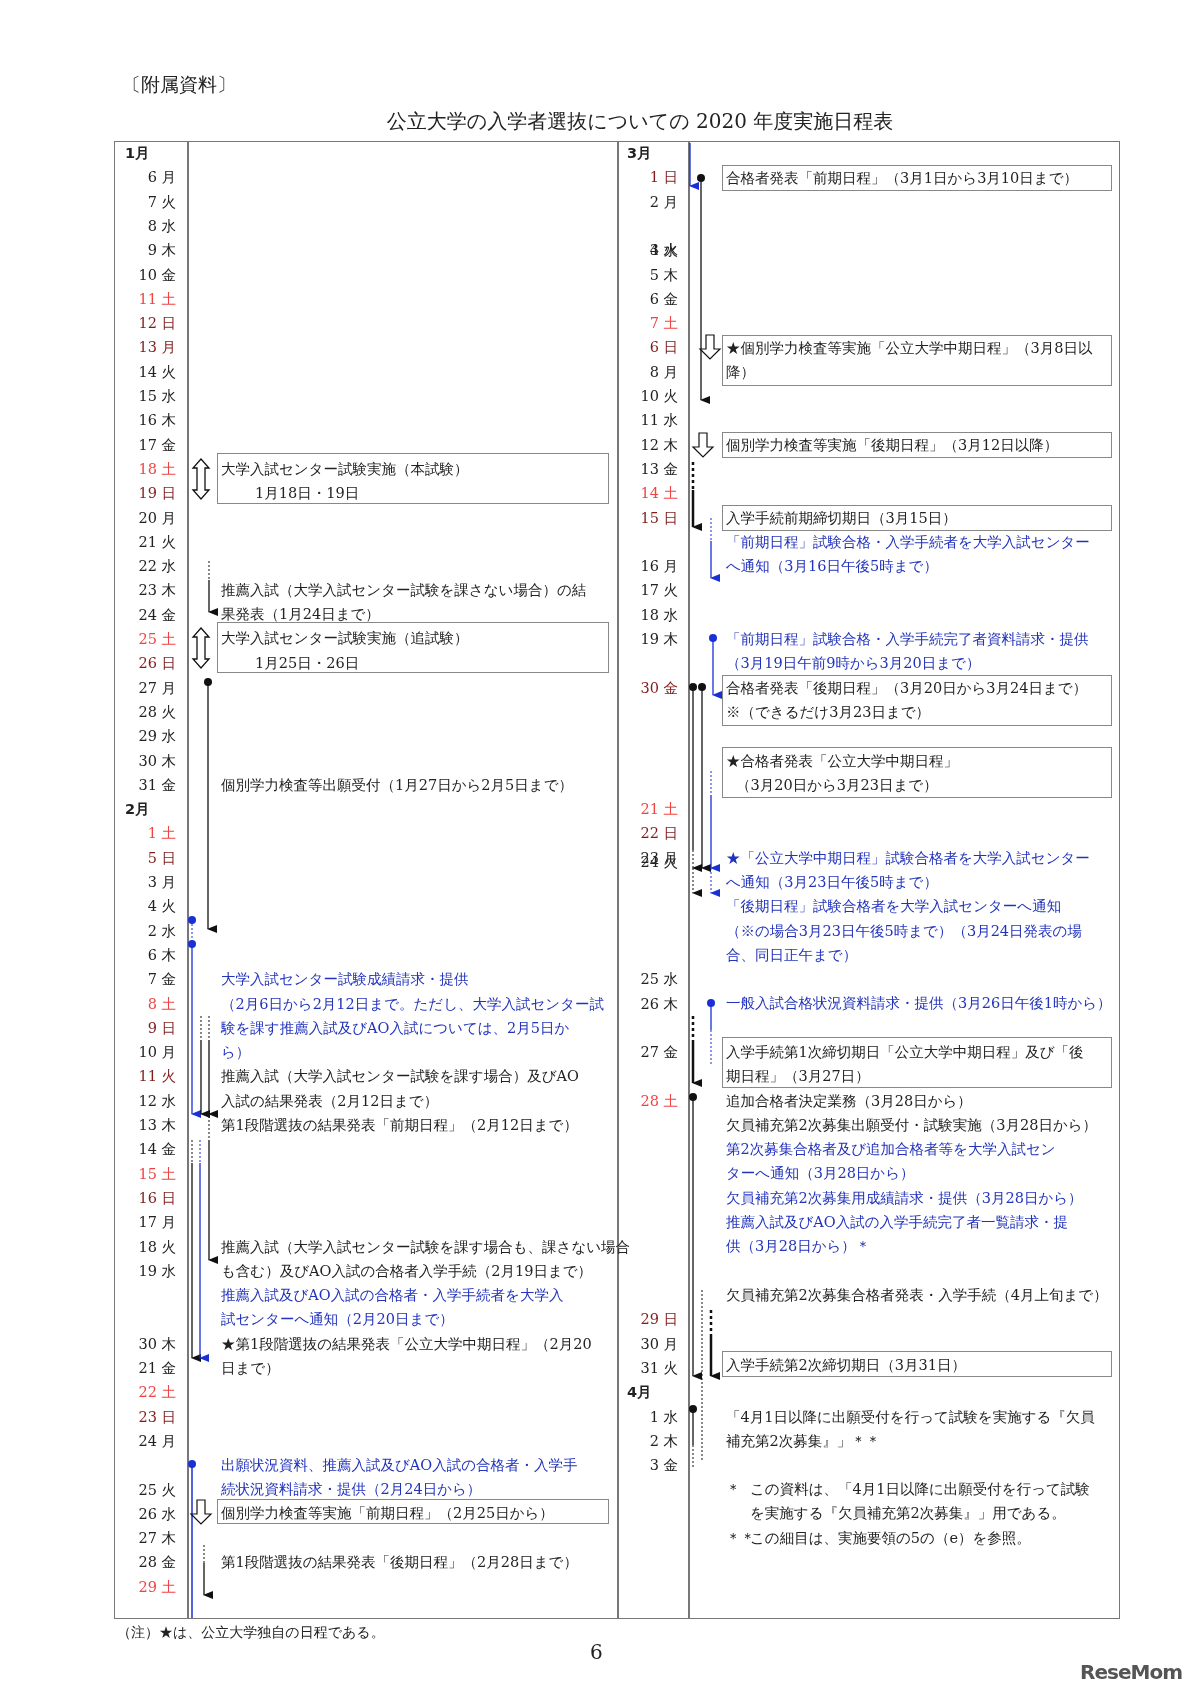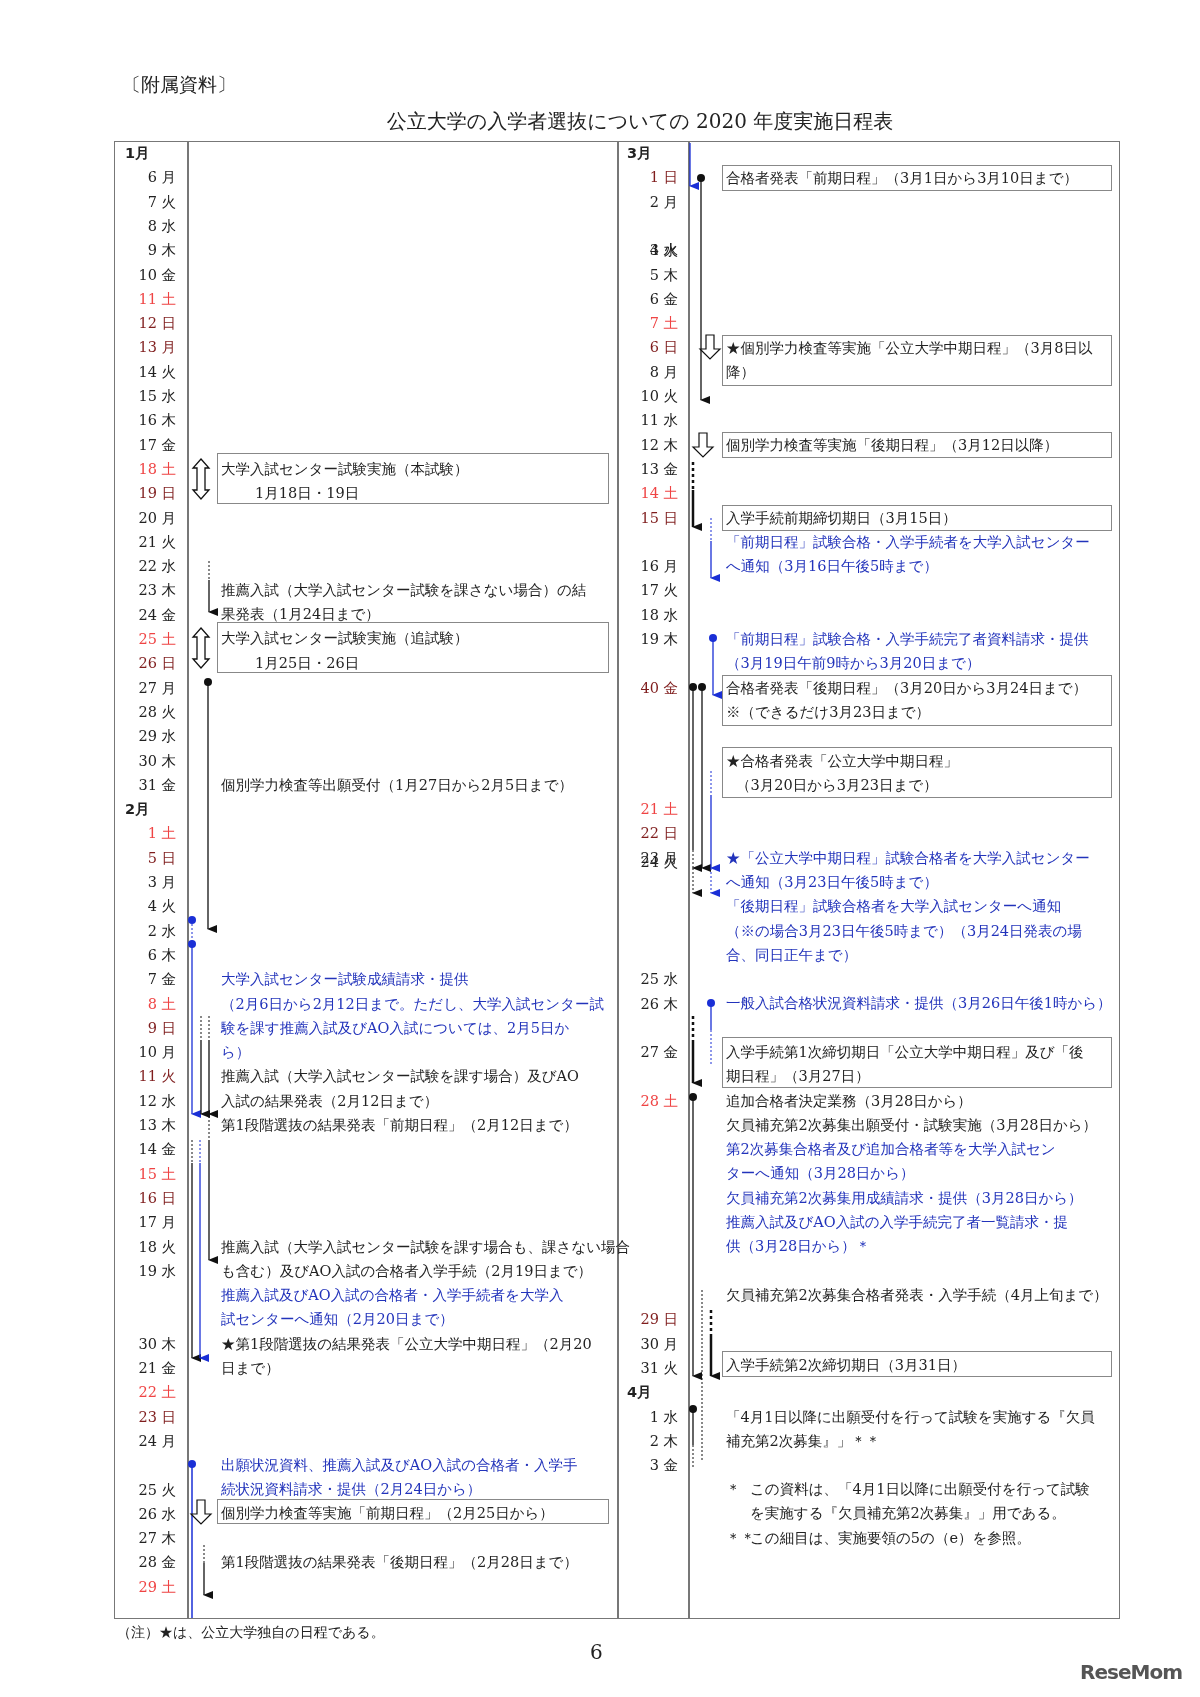--- a/index.html
+++ b/index.html
@@ -105,21 +105,21 @@
     <div class="date" style="left: 620px; top: 384px;">10 火</div>
     <div class="date" style="left: 620px; top: 408.3px;">11 水</div>
     <div class="date" style="left: 620px; top: 432.6px;">12 木</div>
     <div class="date" style="left: 620px; top: 456.9px;">13 金</div>
     <div class="date sat" style="left: 620px; top: 481.2px;">14 土</div>
     <div class="date sun" style="left: 620px; top: 505.5px;">15 日</div>
     <div class="date" style="left: 620px; top: 554.1px;">16 月</div>
     <div class="date" style="left: 620px; top: 578.4px;">17 火</div>
     <div class="date" style="left: 620px; top: 602.7px;">18 水</div>
     <div class="date" style="left: 620px; top: 627px;">19 木</div>
-    <div class="date sun" style="left: 620px; top: 675.6px;">40 金</div>
+    <div class="date sun" style="left: 620px; top: 675.6px;">30 金</div>
     <div class="date sat" style="left: 620px; top: 797.1px;">21 土</div>
     <div class="date sun" style="left: 620px; top: 821.4px;">22 日</div>
     <div class="date" style="left: 620px; top: 845.7px;">23 月</div>
     <div class="date" style="left: 620px; top: 850px;">24 火</div>
     <div class="date" style="left: 620px; top: 967.2px;">25 水</div>
     <div class="date" style="left: 620px; top: 991.5px;">26 木</div>
     <div class="date" style="left: 620px; top: 1040.1px;">27 金</div>
     <div class="date sat" style="left: 620px; top: 1088.7px;">28 土</div>
     <div class="date sun" style="left: 620px; top: 1307.4px;">29 日</div>
     <div class="date" style="left: 620px; top: 1331.7px;">30 月</div>

